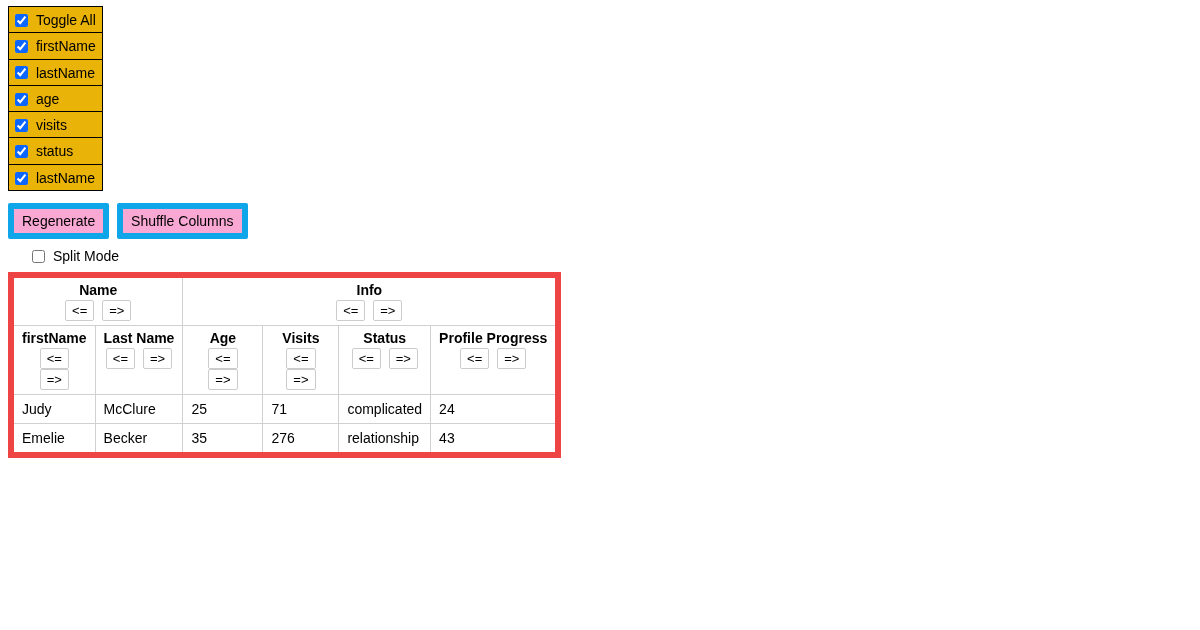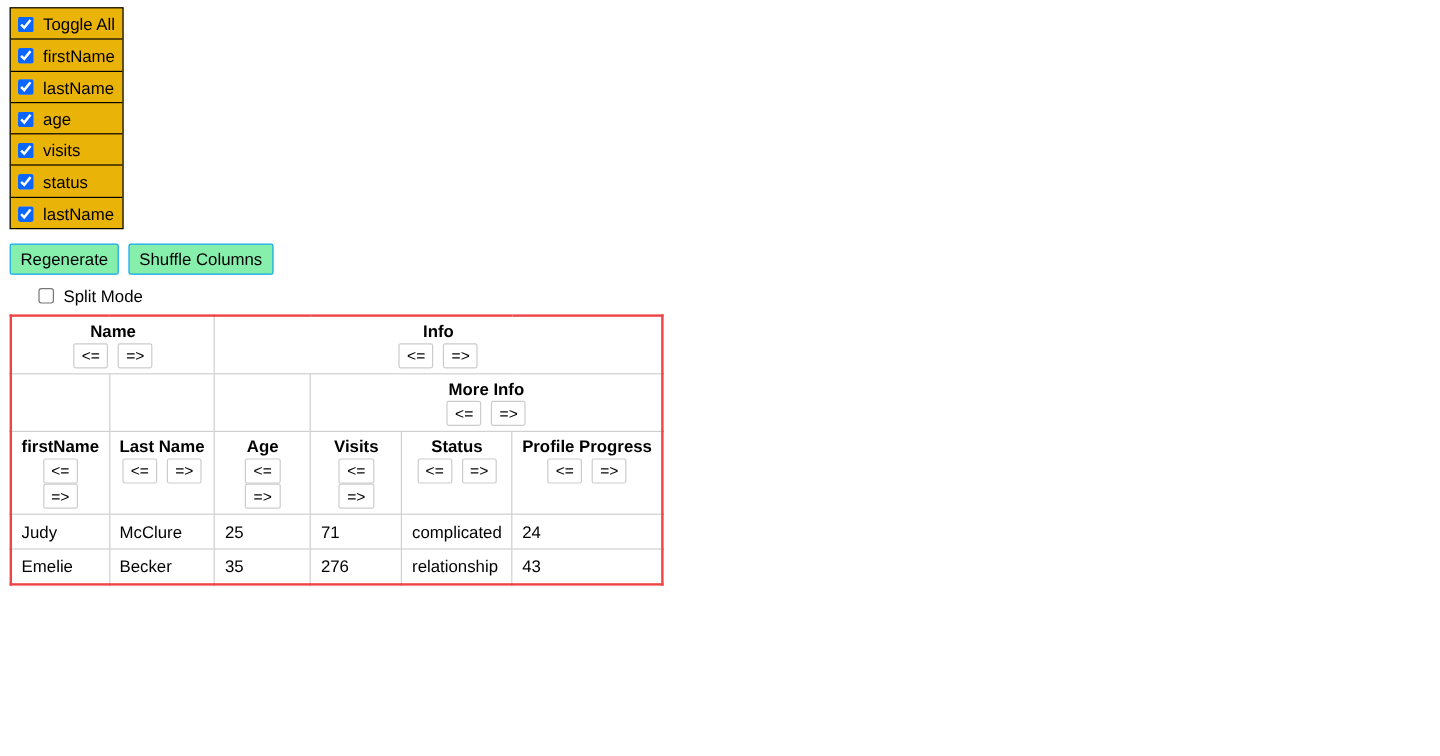--- a/index.html
+++ b/index.html
@@ -27,39 +27,39 @@
   .visibility-panel input[type="checkbox"] {
     accent-color: #0a66ff;
     margin: 0 4px 0 0;
     vertical-align: middle;
   }
   .visibility-panel span { vertical-align: middle; }
 
   .button-row { margin-bottom: 8px; }
   .btn {
     display: inline-block;
-    border: 1px solid #0ea5e9;
-    background: #86efac;
+    border: 6px solid #0ea5e9;
+    background: #f9a8d4;
     padding: 4px 8px;
     font: inherit;
     cursor: pointer;
     border-radius: 2px;
     margin-right: 4px;
   }
 
   .split-row { margin-bottom: 8px; padding-left: 24px; }
   .split-row input[type="checkbox"] {
     margin: 0 4px 0 0;
     vertical-align: middle;
   }
   .split-row span { vertical-align: middle; }
 
   table {
     border-collapse: collapse;
-    border: 2px solid #ef4444;
+    border: 6px solid #ef4444;
   }
   th, td {
     border: 1px solid #d0d0d0;
     text-align: left;
     font-weight: normal;
     vertical-align: top;
   }
   th { text-align: center; }
   .group-header { padding: 4px 8px; }
   .group-title { font-weight: bold; display: block; margin-bottom: 2px; }
@@ -144,30 +144,20 @@
         <button class="move-btn">&lt;=</button>
         <button class="move-btn">=&gt;</button>
       </th>
       <th colspan="4" class="group-header">
         <span class="group-title">Info</span>
         <button class="move-btn">&lt;=</button>
         <button class="move-btn">=&gt;</button>
       </th>
     </tr>
 
-    <tr>
-      <th class="group-header"></th>
-      <th class="group-header"></th>
-      <th class="group-header"></th>
-      <th colspan="3" class="group-header">
-        <span class="group-title">More Info</span>
-        <button class="move-btn">&lt;=</button>
-        <button class="move-btn">=&gt;</button>
-      </th>
-    </tr>
 
     <tr>
       <th class="col-header c-fn">
         <span class="col-title">firstName</span>
         <button class="move-btn">&lt;=</button>
         <button class="move-btn">=&gt;</button>
       </th>
       <th class="col-header c-ln">
         <span class="col-title">Last Name</span>
         <button class="move-btn">&lt;=</button>

